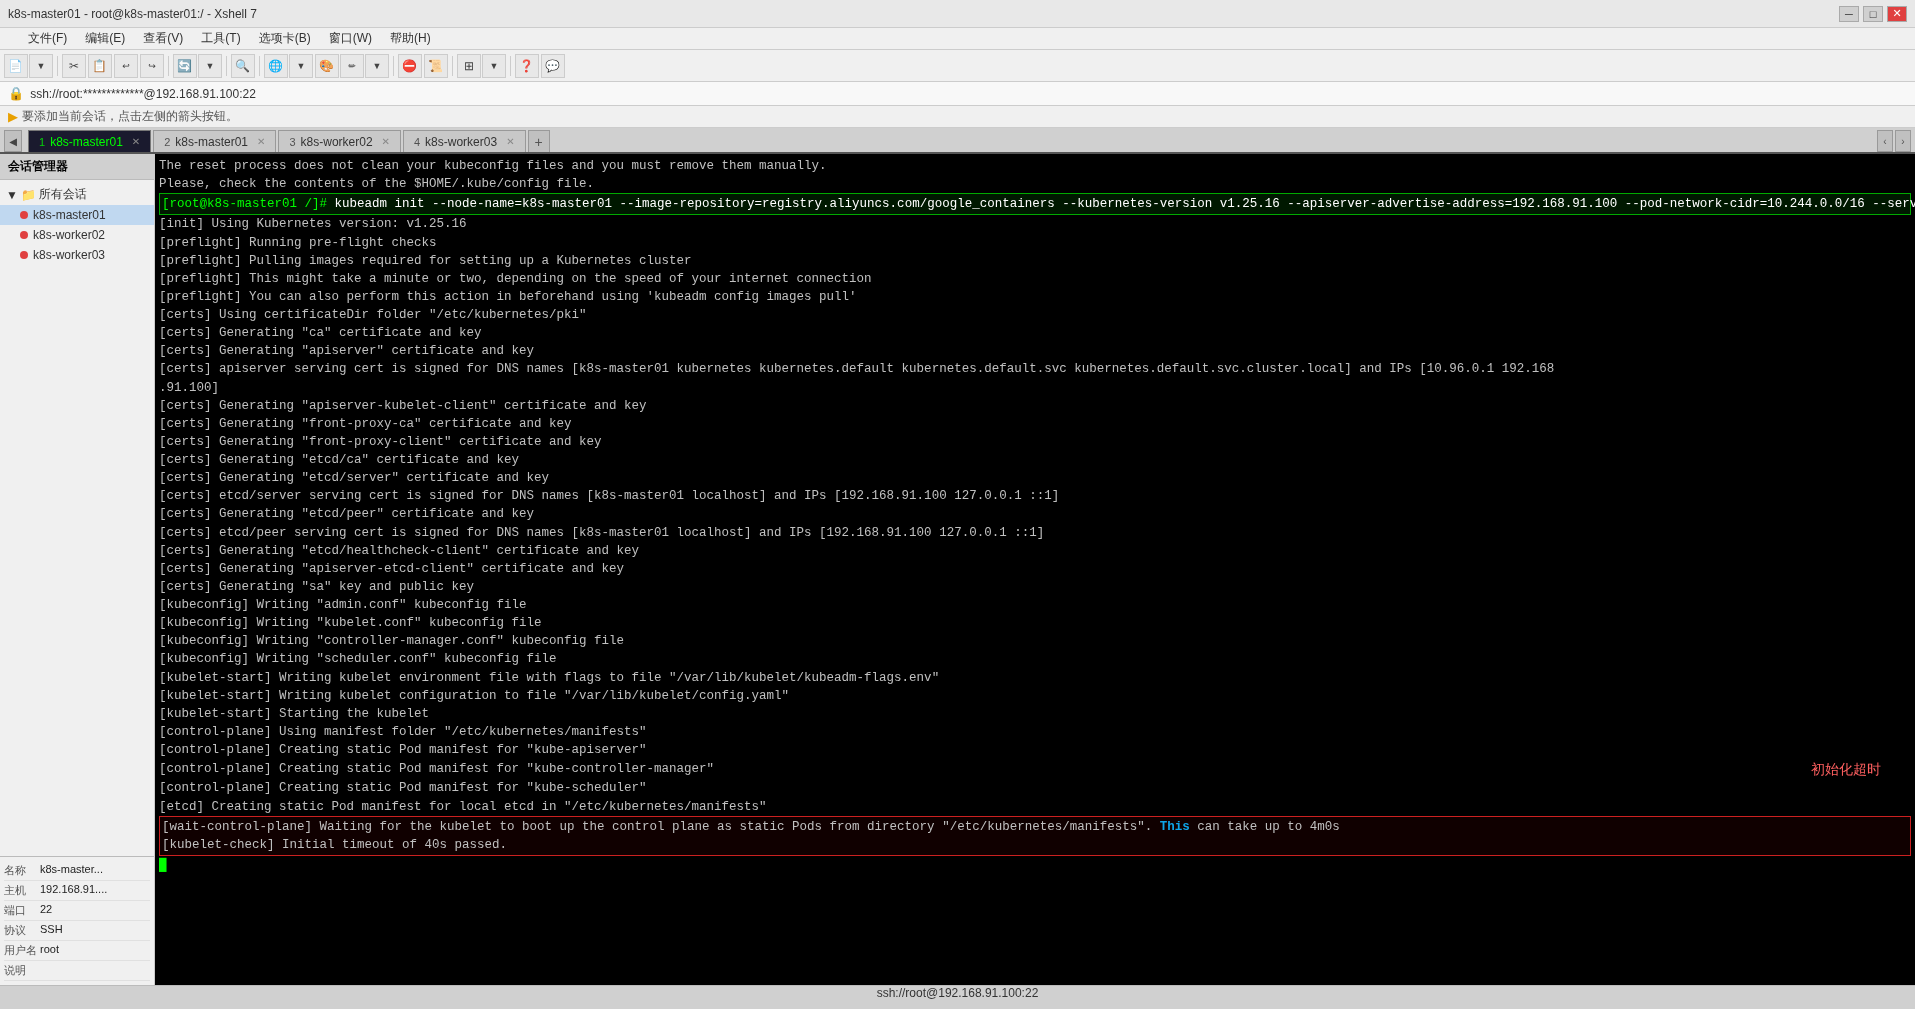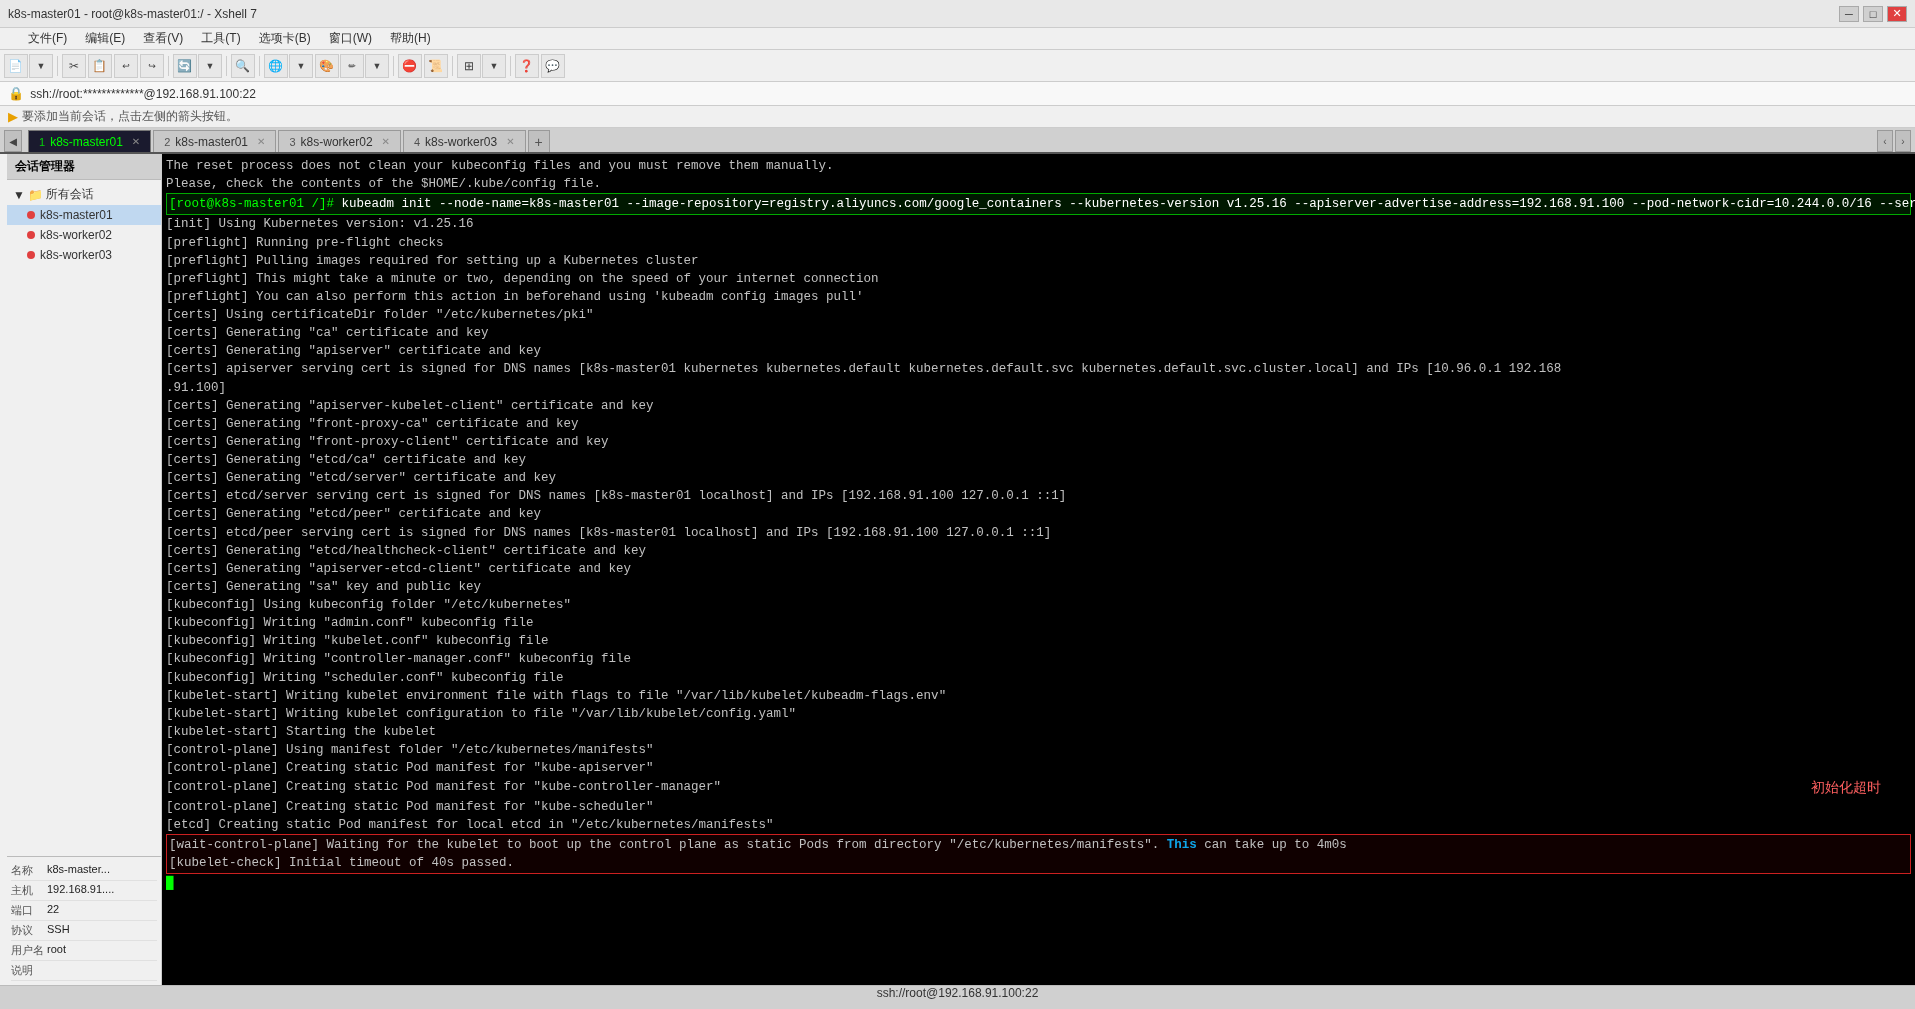--- a/index.html
+++ b/index.html
@@ -211,21 +211,20 @@
       justify-content: center;
       font-size: 10px;
       cursor: pointer;
       color: #555;
     }
 
     
     #main-area {
       display: flex;
       height: calc(1009px - 28px - 22px - 32px - 24px - 22px - 26px - 24px);
-      margin-left: 7px;
     }
 
     
     #sidebar {
       width: 155px;
       background: #f0f0f0;
       border-right: 1px solid #ccc;
       display: flex;
       flex-direction: column;
     }
@@ -552,21 +551,20 @@
     <span class="term-line">[certs] Generating "front-proxy-ca" certificate and key</span>
     <span class="term-line">[certs] Generating "front-proxy-client" certificate and key</span>
     <span class="term-line">[certs] Generating "etcd/ca" certificate and key</span>
     <span class="term-line">[certs] Generating "etcd/server" certificate and key</span>
     <span class="term-line">[certs] etcd/server serving cert is signed for DNS names [k8s-master01 localhost] and IPs [192.168.91.100 127.0.0.1 ::1]</span>
     <span class="term-line">[certs] Generating "etcd/peer" certificate and key</span>
     <span class="term-line">[certs] etcd/peer serving cert is signed for DNS names [k8s-master01 localhost] and IPs [192.168.91.100 127.0.0.1 ::1]</span>
     <span class="term-line">[certs] Generating "etcd/healthcheck-client" certificate and key</span>
     <span class="term-line">[certs] Generating "apiserver-etcd-client" certificate and key</span>
     <span class="term-line">[certs] Generating "sa" key and public key</span>
-    <span class="term-line">[kubeconfig] Using kubeconfig folder "/etc/kubernetes"</span>
     <span class="term-line">[kubeconfig] Writing "admin.conf" kubeconfig file</span>
     <span class="term-line">[kubeconfig] Writing "kubelet.conf" kubeconfig file</span>
     <span class="term-line">[kubeconfig] Writing "controller-manager.conf" kubeconfig file</span>
     <span class="term-line">[kubeconfig] Writing "scheduler.conf" kubeconfig file</span>
     <span class="term-line">[kubelet-start] Writing kubelet environment file with flags to file "/var/lib/kubelet/kubeadm-flags.env"</span>
     <span class="term-line">[kubelet-start] Writing kubelet configuration to file "/var/lib/kubelet/config.yaml"</span>
     <span class="term-line">[kubelet-start] Starting the kubelet</span>
     <span class="term-line">[control-plane] Using manifest folder "/etc/kubernetes/manifests"</span>
     <span class="term-line" style="display:flex; justify-content:space-between;">
       <span>[control-plane] Creating static Pod manifest for "kube-apiserver"</span>

